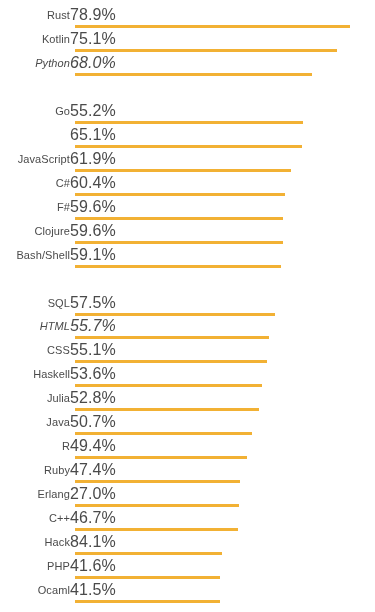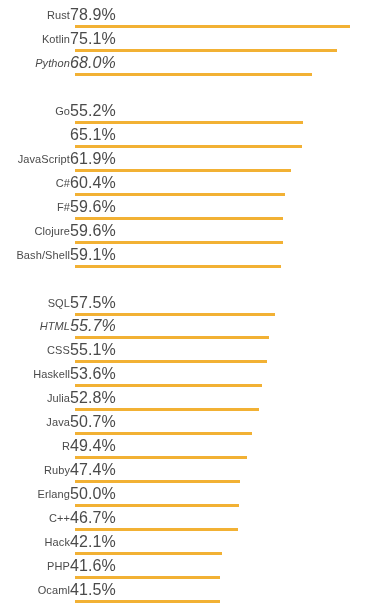--- a/index.html
+++ b/index.html
@@ -188,35 +188,35 @@
     </div>
     <div class="row" style="top: 463.24px;">
       <div class="cat-label">Ruby</div>
       <div class="val-label">47.4%</div>
       <div class="bar-track">
         <div class="bar" style="width: 165.064px; background: rgb(242, 177, 52);"></div>
       </div>
     </div>
     <div class="row" style="top: 487.2px;">
       <div class="cat-label">Erlang</div>
-      <div class="val-label">50.0%</div>
+      <div class="val-label">27.0%</div>
       <div class="bar-track">
         <div class="bar" style="width: 164.367px; background: rgb(242, 177, 52);"></div>
       </div>
     </div>
     <div class="row" style="top: 511.16px;">
       <div class="cat-label">C++</div>
       <div class="val-label">46.7%</div>
       <div class="bar-track">
         <div class="bar" style="width: 162.626px; background: rgb(242, 177, 52);"></div>
       </div>
     </div>
     <div class="row" style="top: 535.12px;">
       <div class="cat-label">Hack</div>
-      <div class="val-label">42.1%</div>
+      <div class="val-label">84.1%</div>
       <div class="bar-track">
         <div class="bar" style="width: 146.607px; background: rgb(242, 177, 52);"></div>
       </div>
     </div>
     <div class="row" style="top: 559.08px;">
       <div class="cat-label">PHP</div>
       <div class="val-label">41.6%</div>
       <div class="bar-track">
         <div class="bar" style="width: 144.866px; background: rgb(242, 177, 52);"></div>
       </div>

